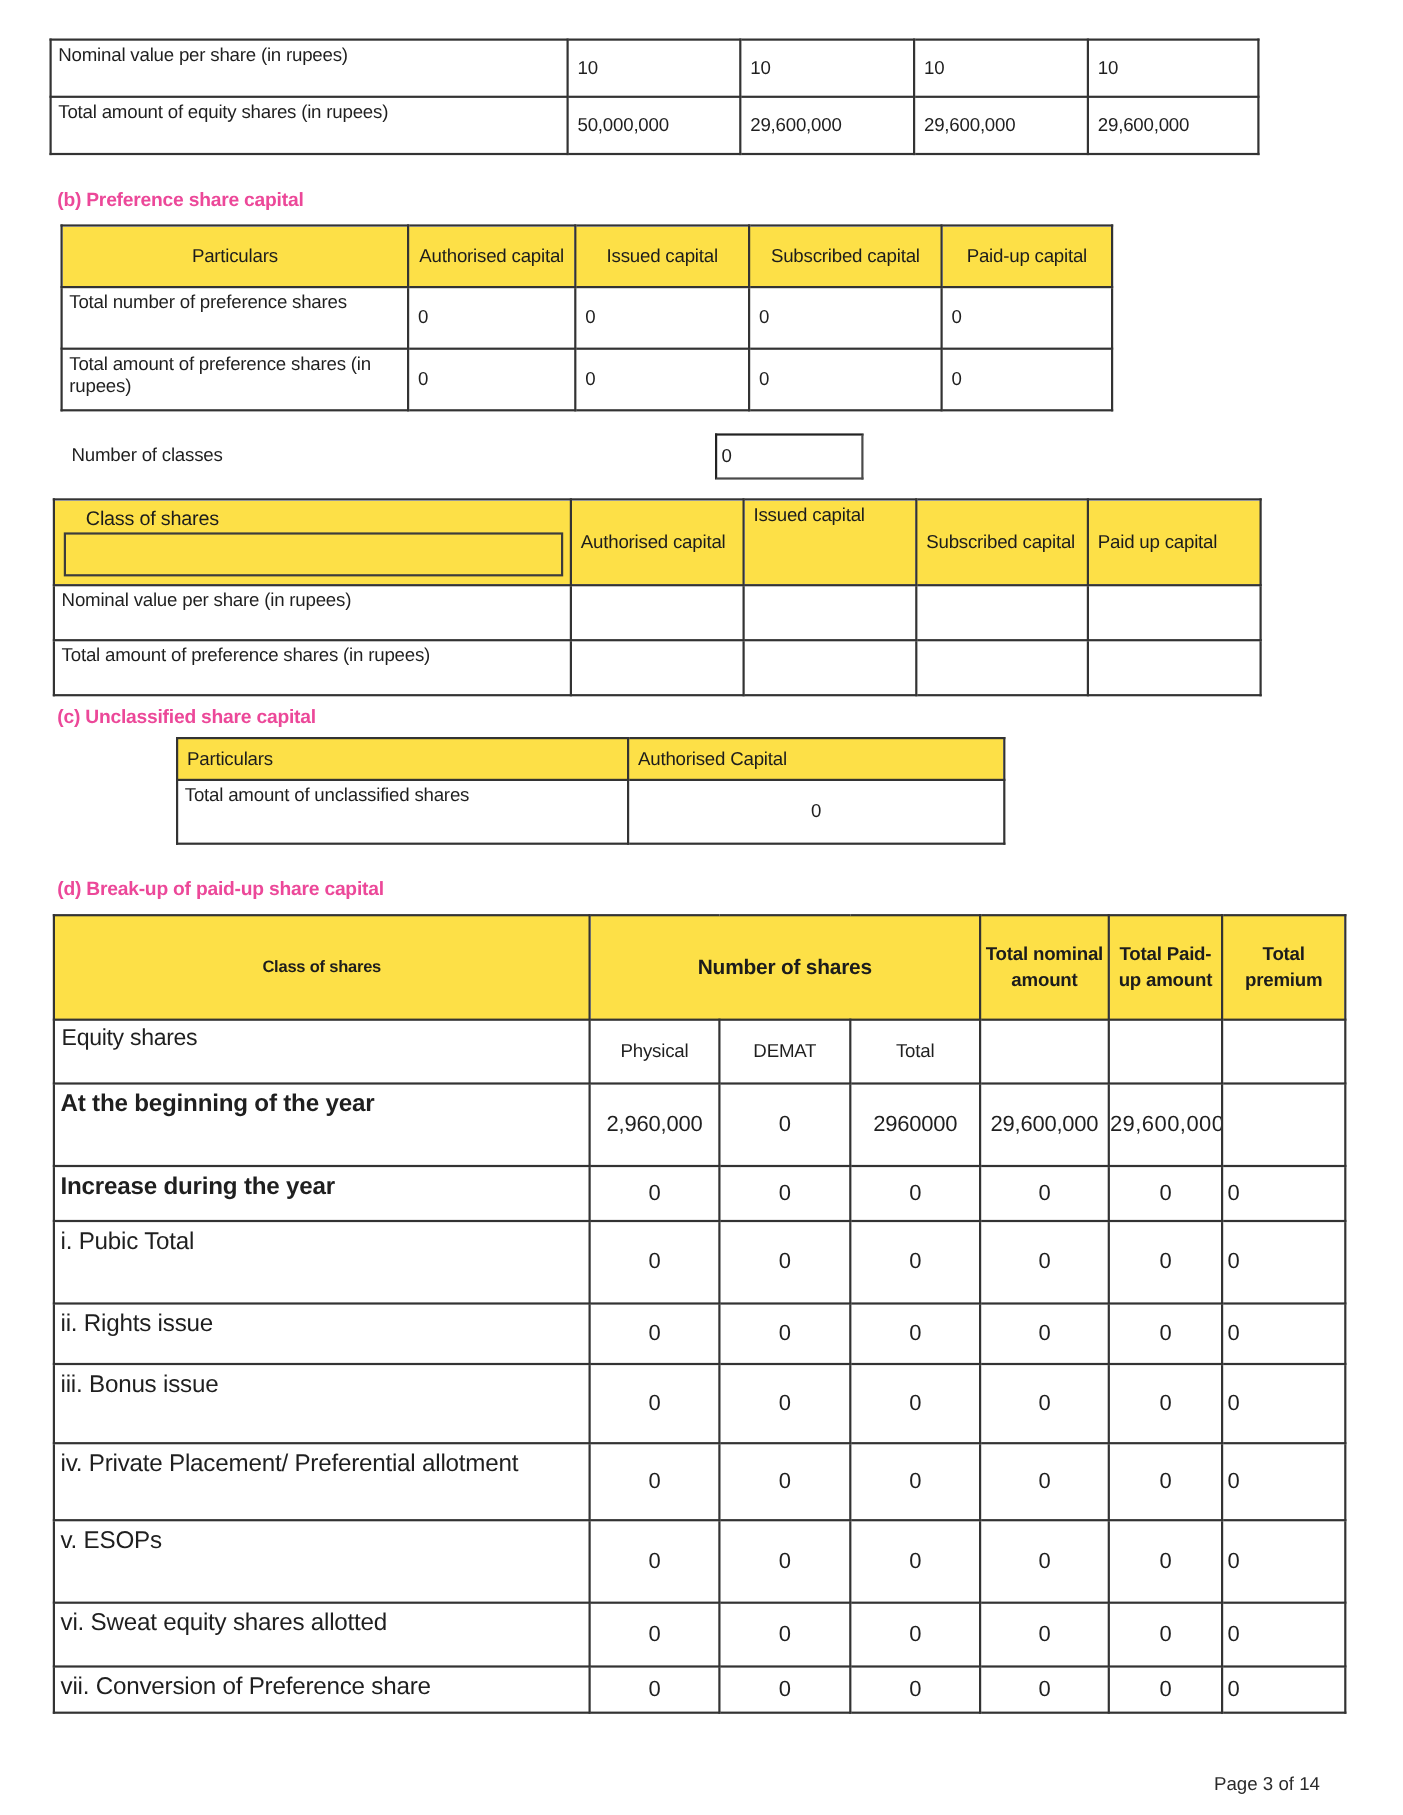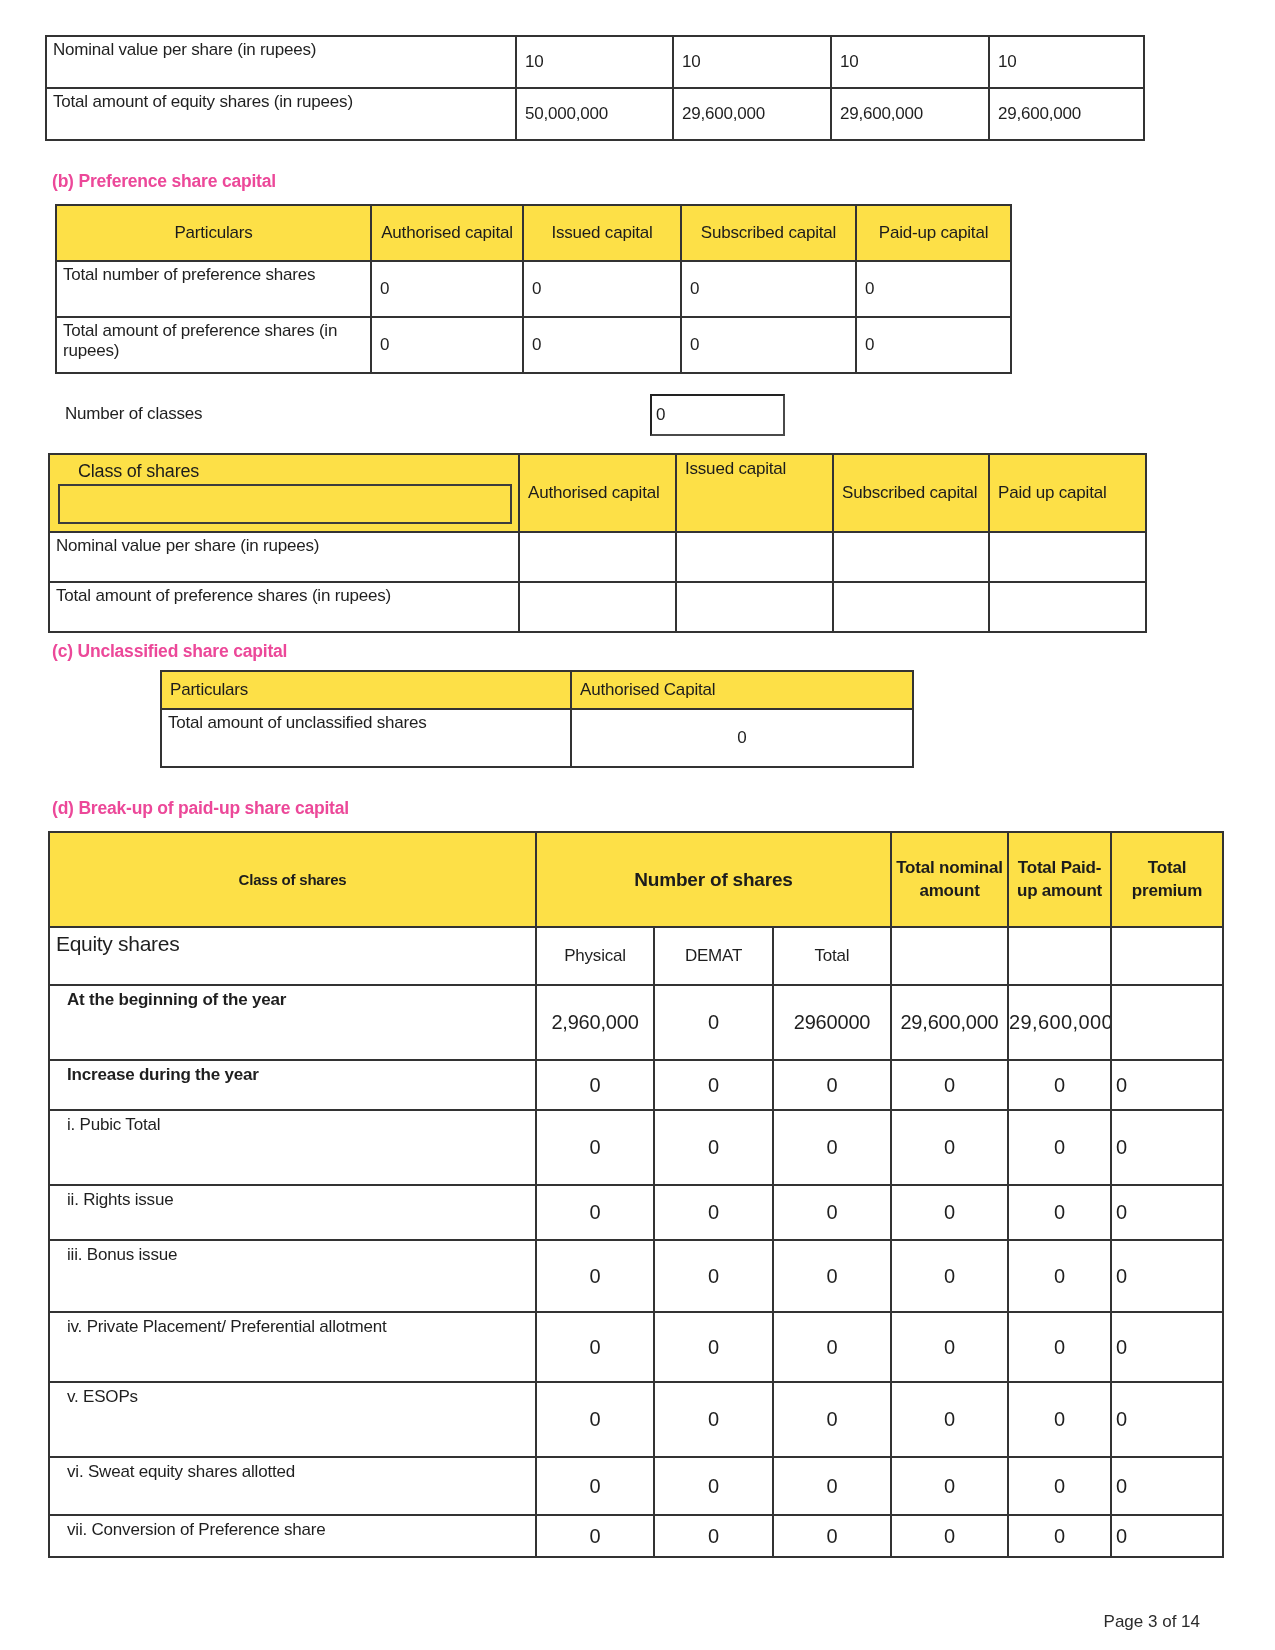--- a/index.html
+++ b/index.html
@@ -59,21 +59,21 @@
   .unc-zero { text-align: center; vertical-align: middle; font-size: 17px; }
 
   
   .brk-table { margin: 12px 0 0 48px; width: 1174px; }
   .brk-table .hdr { font-weight: bold; }
   .hdr-class { font-size: 15px; }
   .hdr-numshares { font-size: 19px; }
   .hdr-total { font-size: 17px; line-height: 1.35; }
   .equity-label { font-size: 21px; font-weight: normal; padding: 4px 0 0 6px; letter-spacing:-0.3px;}
   .subcol { text-align: center; vertical-align: middle; font-size: 17px; letter-spacing:-0.2px;}
-  .brk-label { font-size: 17px; padding: 4px 0 0 17px; letter-spacing:-0.2px;}
+  .brk-label { font-size: 22px; padding: 4px 0 0 5px; letter-spacing:-0.2px;}
   .brk-label-b { font-weight: bold; }
   .num { text-align: center; vertical-align: middle; font-size: 20px; white-space: nowrap; letter-spacing:-0.2px;}
   .num-left { text-align: left; padding-left: 4px; }
   .row-eq td { height: 58px; }
   .row-begin td { height: 75px; }
   .row-incr td { height: 50px; }
   .row-i td { height: 75px; }
   .row-ii td { height: 55px; }
   .row-iii td { height: 72px; }
   .row-iv td { height: 70px; }

